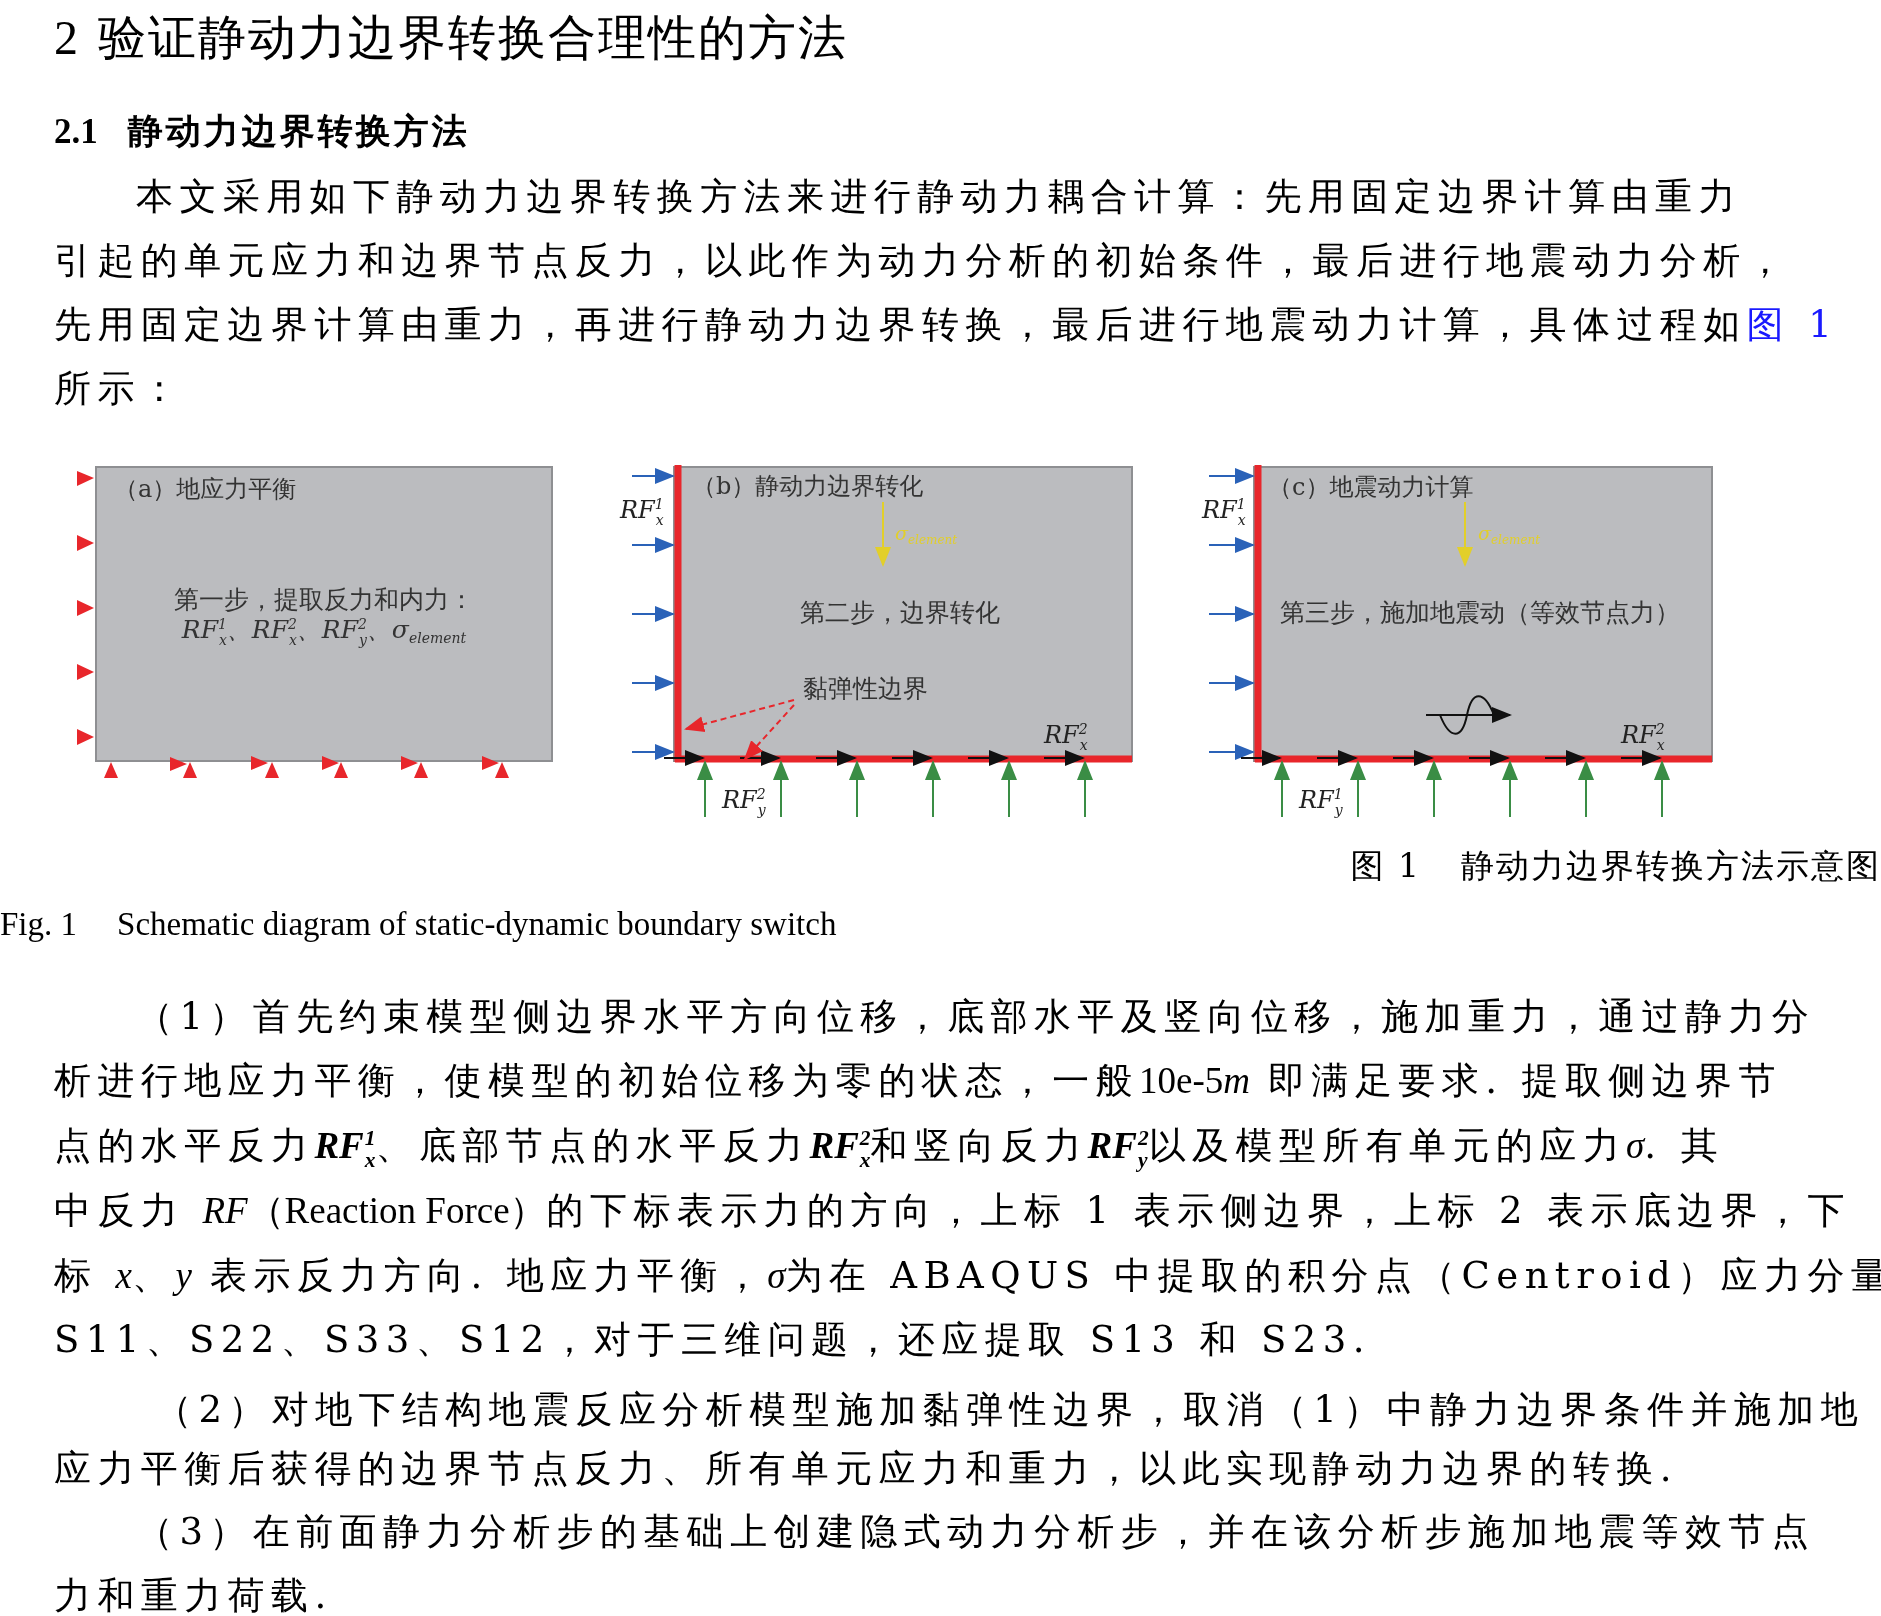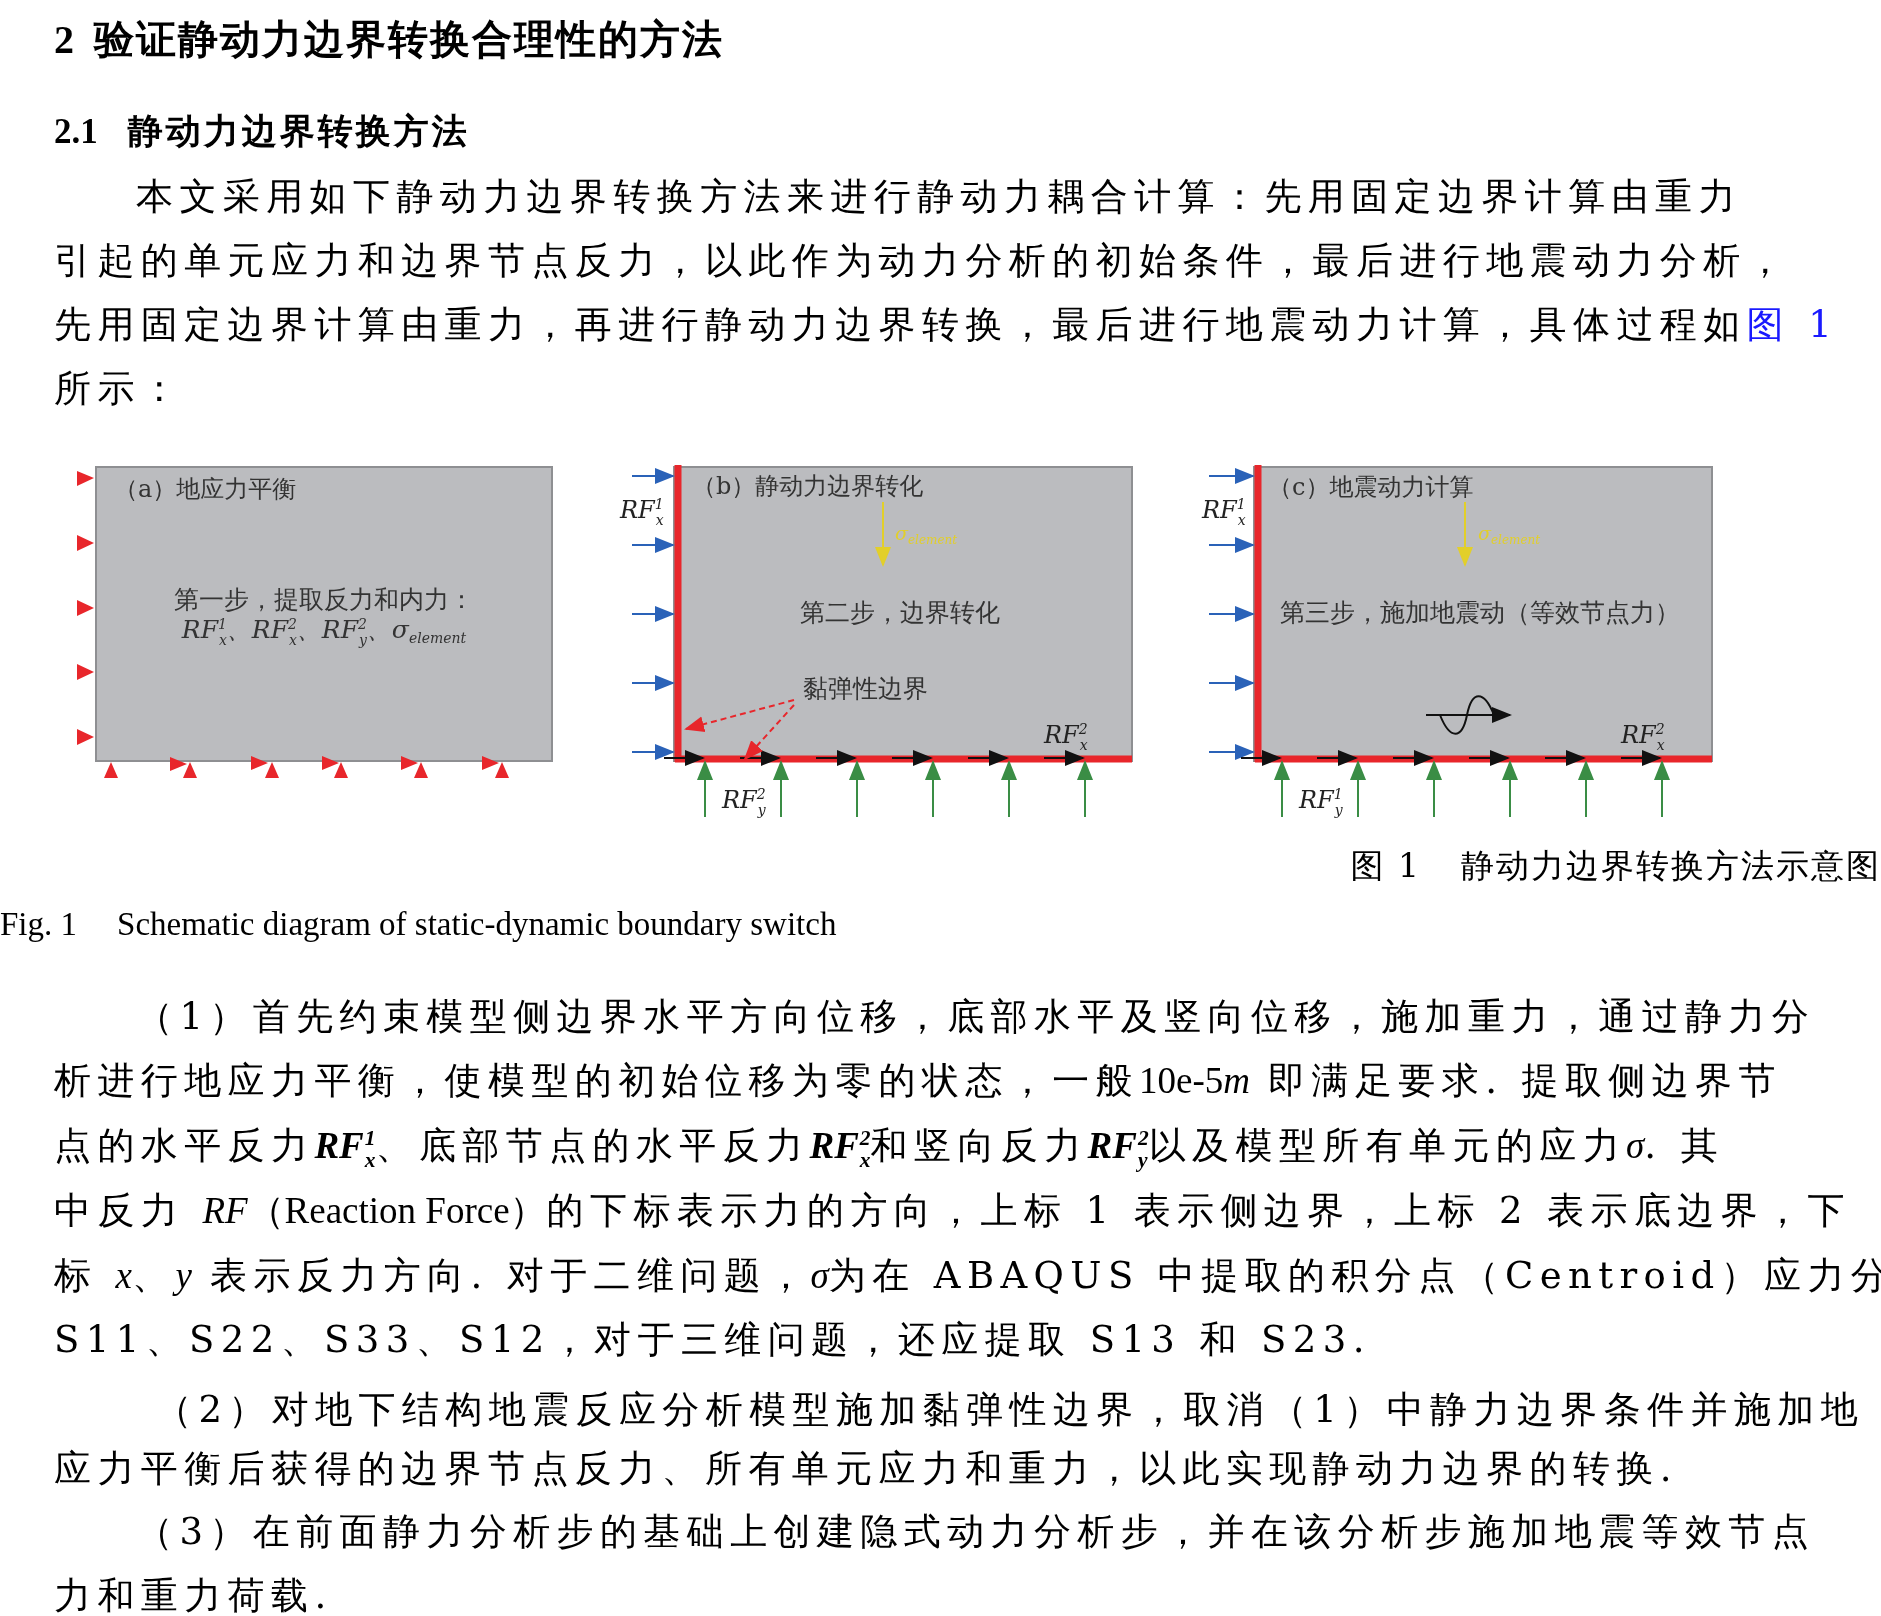--- a/index.html
+++ b/index.html
@@ -1,19 +1,19 @@
 <!DOCTYPE html>
 <html><head>
 <meta charset="utf-8">
 <style>
   html, body { margin:0; padding:0; background:#ffffff; }
   body { width:1881px; height:1616px; position:relative; overflow:hidden;
          font-family:"DejaVu Serif","Liberation Serif",serif; color:#000; }
   .abs { position:absolute; white-space:nowrap; }
-  .h1 { left:54px; top:12px; font-size:40px; font-weight:bold; font-family:"DejaVu Sans","Liberation Sans",sans-serif; letter-spacing:2px; }
+  .h1 { left:54px; top:6px; font-size:48px; font-weight:normal; font-family:"DejaVu Sans","Liberation Sans",sans-serif; letter-spacing:2px; }
   .h1 .num { font-family:"Liberation Serif",serif; margin-right:18px; }
   .h2 { left:54px; top:108px; font-size:35px; font-weight:bold; font-family:"DejaVu Sans","Liberation Sans",sans-serif; letter-spacing:3px; }
   .h2 .num { font-family:"Liberation Serif",serif; margin-right:30px; letter-spacing:0; }
   .line { font-size:37px; left:54px; letter-spacing:6.4px; line-height:44px; }
   .line.indent { left:136px; }
   .link { color:#1a1aff; }
   .it { font-style:italic; font-family:"Liberation Serif",serif; letter-spacing:0; }
   .lat { font-family:"Liberation Serif",serif; letter-spacing:0; }
   .rf { display:inline-block; position:relative; font-style:italic; font-family:"Liberation Serif",serif; letter-spacing:0; }
   .rf .ss { display:inline-flex; flex-direction:column; vertical-align:middle; line-height:1; font-size:58%; margin-left:1px; }
@@ -186,21 +186,21 @@
         <span>x</span>
       </span></span><span>和竖向反力</span><span class="rf" style="font-weight:bold;"><span>RF</span><span class="ss">
         <span>2</span>
         <span>y</span>
       </span></span><span>以及模型所有单元的应力</span><span class="it">σ</span><span>. 其</span>
 </div>
 <div class="abs line" style="top:1189px;">
   <span>中反力</span> <span class="it">RF</span><span class="lat">（Reaction Force）</span><span>的下标表示力的方向，上标 1 表示侧边界，上标 2 表示底边界，下</span>
 </div>
 <div class="abs line" style="top:1254px;">
-  <span>标</span> <span class="it">x</span><span>、</span><span class="it">y</span> <span>表示反力方向. 对于二维问题，</span><span class="it">σ</span><span>为在 ABAQUS 中提取的积分点（Centroid）应力分量</span>
+  <span>标</span> <span class="it">x</span><span>、</span><span class="it">y</span> <span>表示反力方向. 地应力平衡，</span><span class="it">σ</span><span>为在 ABAQUS 中提取的积分点（Centroid）应力分量</span>
 </div>
 <div class="abs line" style="top:1318px;">S11、S22、S33、S12，对于三维问题，还应提取 S13 和 S23.</div>
 
 <div class="abs line indent" style="top:1388px;margin-left:19px;">（2）对地下结构地震反应分析模型施加黏弹性边界，取消（1）中静力边界条件并施加地</div>
 <div class="abs line" style="top:1447px;">应力平衡后获得的边界节点反力、所有单元应力和重力，以此实现静动力边界的转换.</div>
 
 <div class="abs line indent" style="top:1510px;">（3）在前面静力分析步的基础上创建隐式动力分析步，并在该分析步施加地震等效节点</div>
 <div class="abs line" style="top:1574px;">力和重力荷载.</div>
 
 </body></html>

